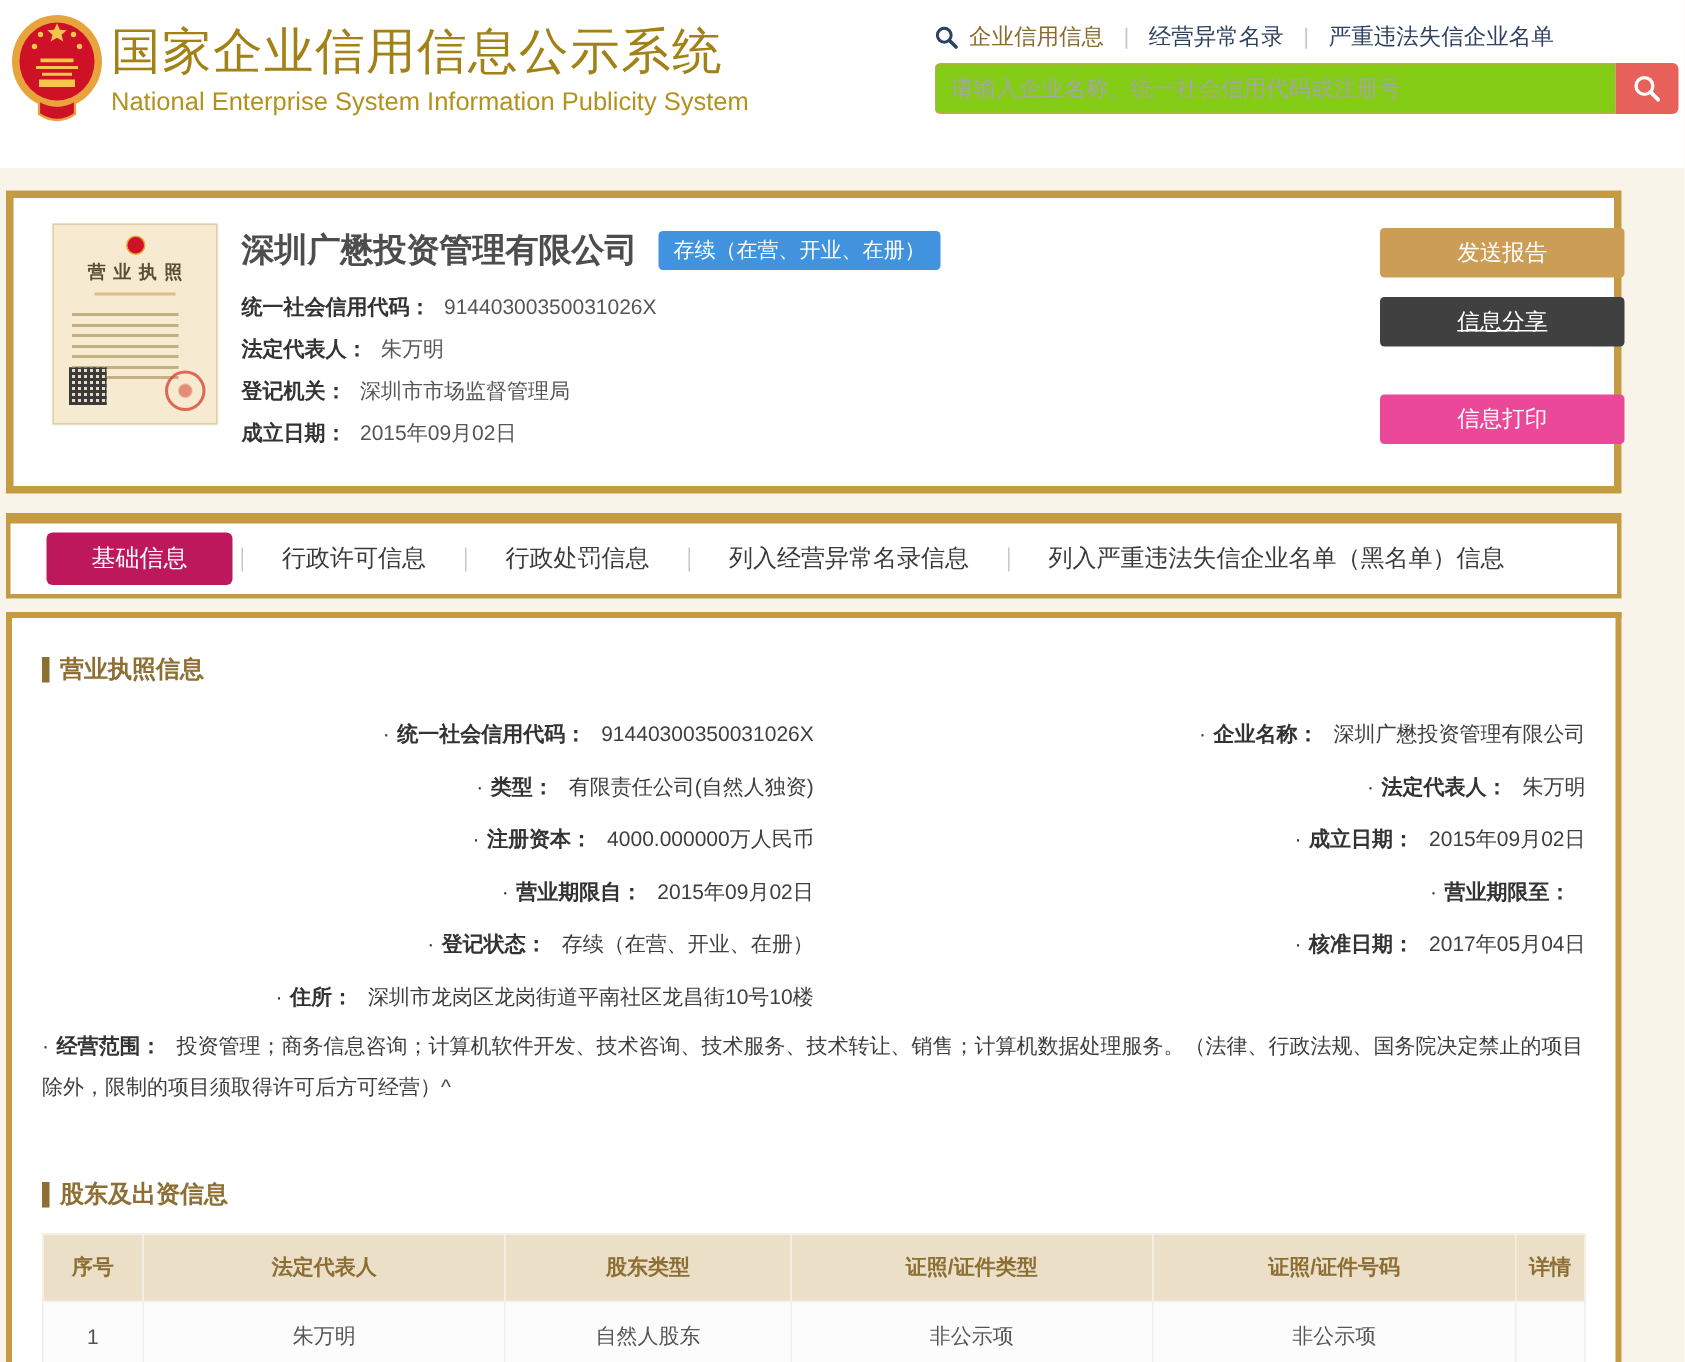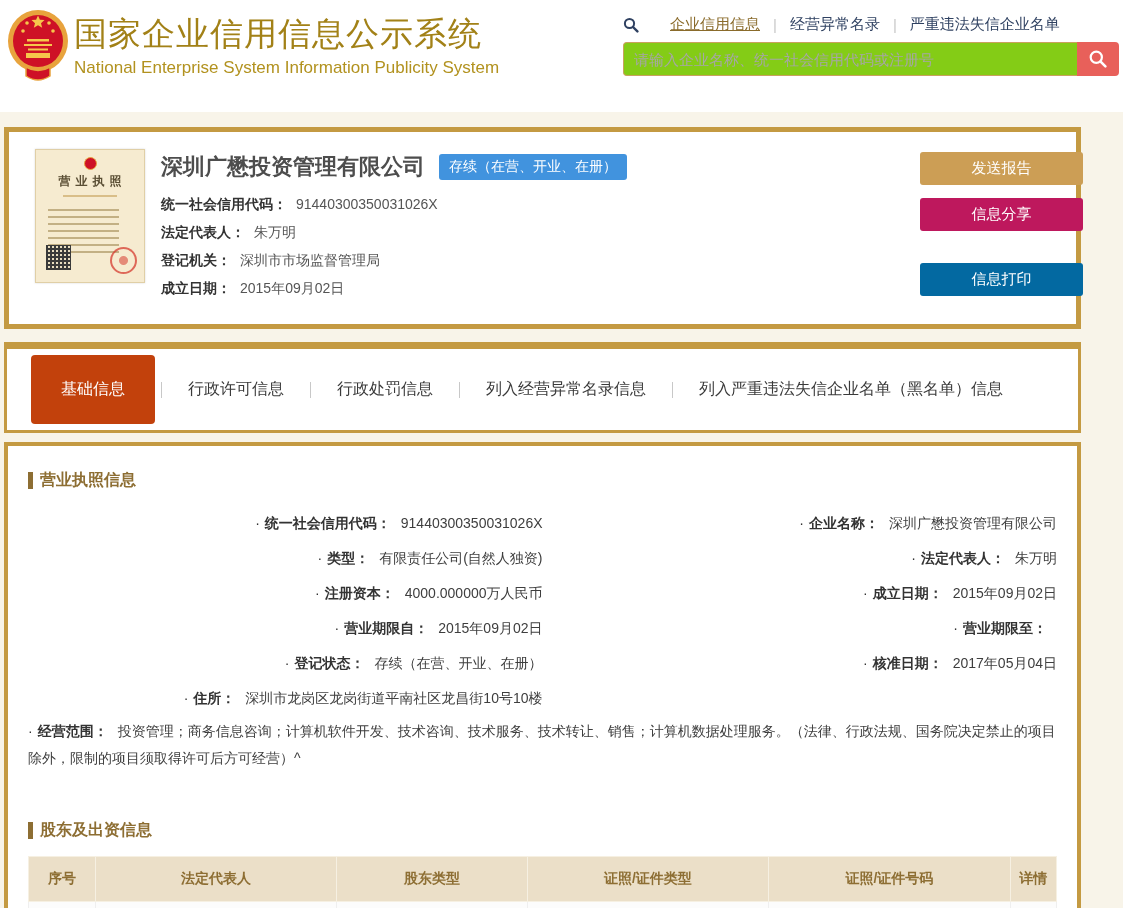--- a/index.html
+++ b/index.html
@@ -10,21 +10,21 @@
   .site-header { height:112px; background:#fff; position:relative; }
   .emblem { position:absolute; left:6px; top:5px; }
   .site-titles { position:absolute; left:74px; top:13px; }
   .site-title { font-size:33px; font-weight:normal; color:#A28117; line-height:42px; letter-spacing:1px; }
   .site-subtitle { font-size:17px; color:#B2921F; margin-top:3px; }
 
   .header-right { position:absolute; top:15px; right:4px; width:496px; }
   .nav-row { display:flex; align-items:center; font-size:15px; margin-bottom:8px; }
   .nav-search-icon { margin-right:7px; display:flex; }
   .nav-link { color:#2F4161; text-decoration:none; padding:0 13px; white-space:nowrap; }
-  .nav-link.active { color:#8A6B2B; text-decoration:underline; padding-left:0;margin-left:24px; }
+  .nav-link.active { color:#8A6B2B; padding-left:0; }
   .nav-divider { color:#C8C8C8; }
   .search-row { display:flex; }
   .search-input { flex:1; height:34px; border:1px solid #C9A25C; border-right:none; border-radius:4px 0 0 4px; padding:0 10px; font-size:15px; color:#333; outline:none; background:#84cc16; }
   .search-input::placeholder { color:#A6A6A6; }
   .search-button { width:42px; height:34px; background:#E8605A; border:none; border-radius:0 4px 4px 0; display:flex; align-items:center; justify-content:center; cursor:pointer; }
 
   
   .gold-box { margin-left:4px; width:1077px; background:#fff; }
 
   .company-card { margin-top:15px; border:5px solid #C49A42; padding:17px 16px 15px 26px; display:flex; }
@@ -46,27 +46,27 @@
   .company-name-row { display:flex; align-items:center; margin:3px 0 9px; }
   .company-name { font-size:22px; font-weight:bold; color:#4D4D4D; }
   .status-badge { margin-left:14px; background:#4193DE; color:#fff; font-size:14px; padding:4px 10px; border-radius:3px; white-space:nowrap; }
   .field { font-size:14px; padding:5px 0; }
   .field-label { font-weight:bold; color:#333; }
   .field-value { margin-left:9px; color:#555; }
 
   .card-actions { width:140px; flex-shrink:0; padding-top:3px; }
   .action-btn { display:block; width:163px; height:33px; margin-bottom:13px; border:none; border-radius:3px; color:#fff; font-size:15px; cursor:pointer; font-family:inherit; }
   .action-btn.a0 { background:#CC9E55; }
-  .action-btn.a1 { background:#be185d; }
-  .action-btn.a2 { background:#0369a1;margin-top:32px; }
+  .action-btn.a1 { background:#404040;text-decoration:underline; }
+  .action-btn.a2 { background:#ec4899;margin-top:32px; }
 
   
   .tabs-box { margin-top:13px; border:3px solid #C49A42; border-top-width:7px; padding:6px 18px; display:flex; align-items:center; }
   .tab { font-size:16px; color:#3A3A3A; margin:0 26px; padding:7px 0; cursor:pointer; white-space:nowrap; }
-  .tab.active { background:#c2410c; color:#fff; padding:24px 30px; border-radius:4px; margin:0 6px 0 6px; }
+  .tab.active { background:#be185d; color:#fff; padding:7px 30px; border-radius:4px; margin:0 6px 0 6px; }
   .tab-divider { width:1px; height:16px; background:#C8C8C8; }
 
   
   .content-box { margin-top:9px; border:4px solid #C49A42; border-bottom:none; padding:24px 20px 40px; min-height:486px; }
   .section-title { display:flex; align-items:center; font-size:16px; font-weight:bold; color:#8D6E33; margin-bottom:15px; }
   .section-bar { width:5px; height:17px; background:#8D6E33; margin-right:7px; }
 
   .kv-columns { display:flex;text-align:right; }
   .kv-col { width:50%; }
   .kv-row { font-size:14px; padding:7px 0; color:#333; line-height:21px; }

